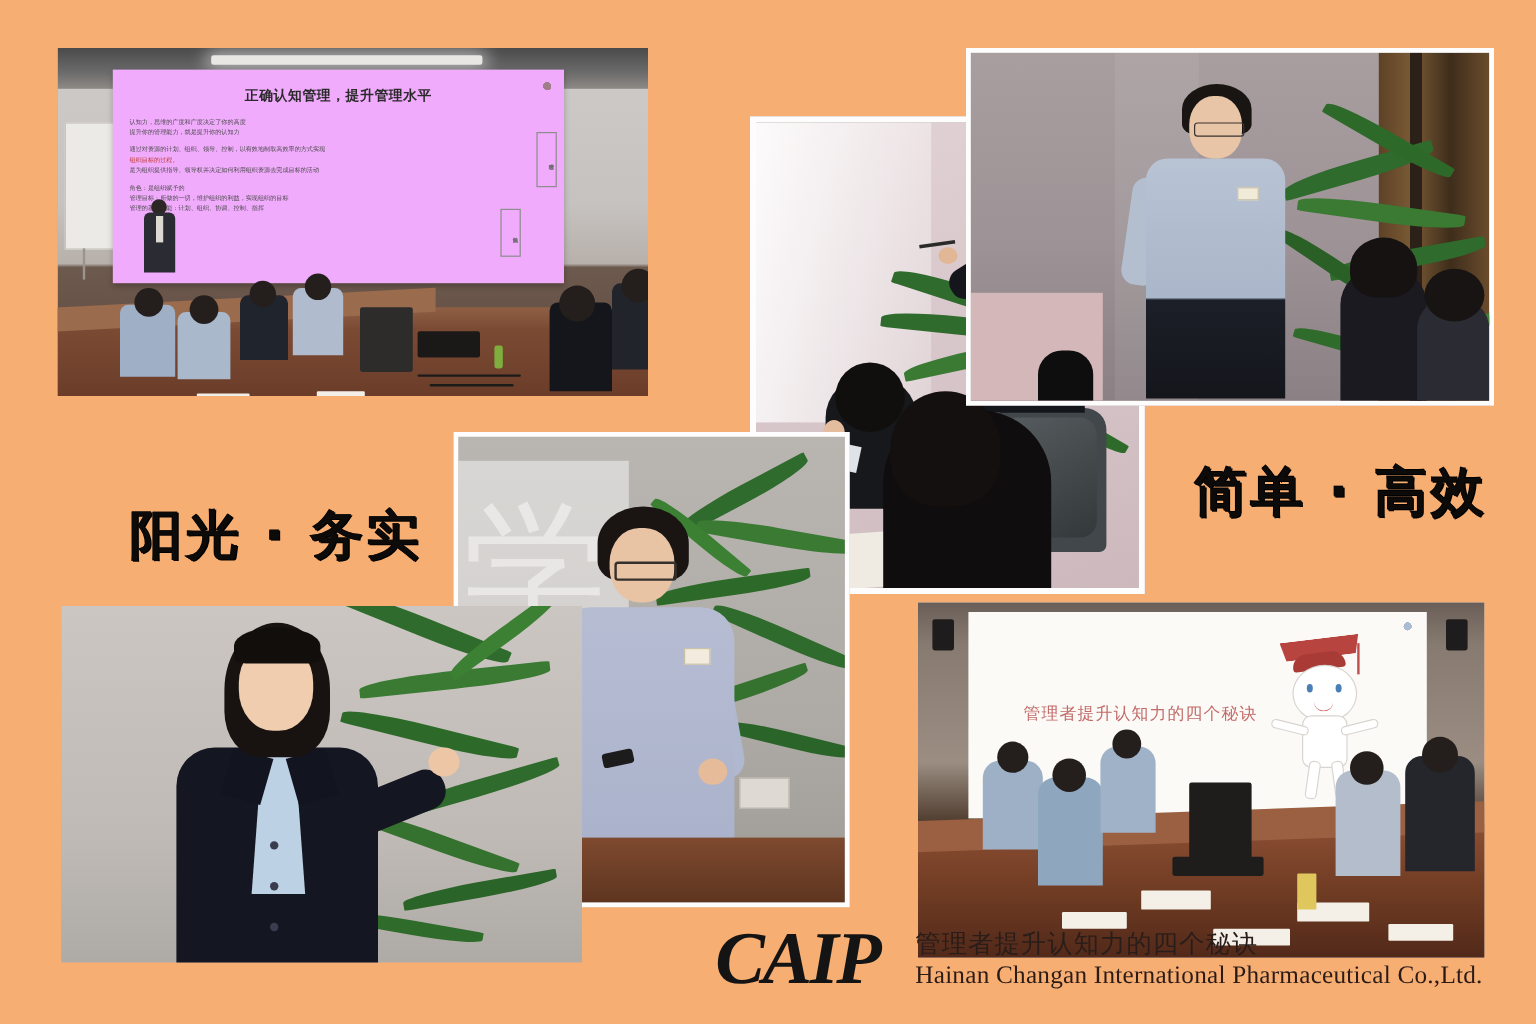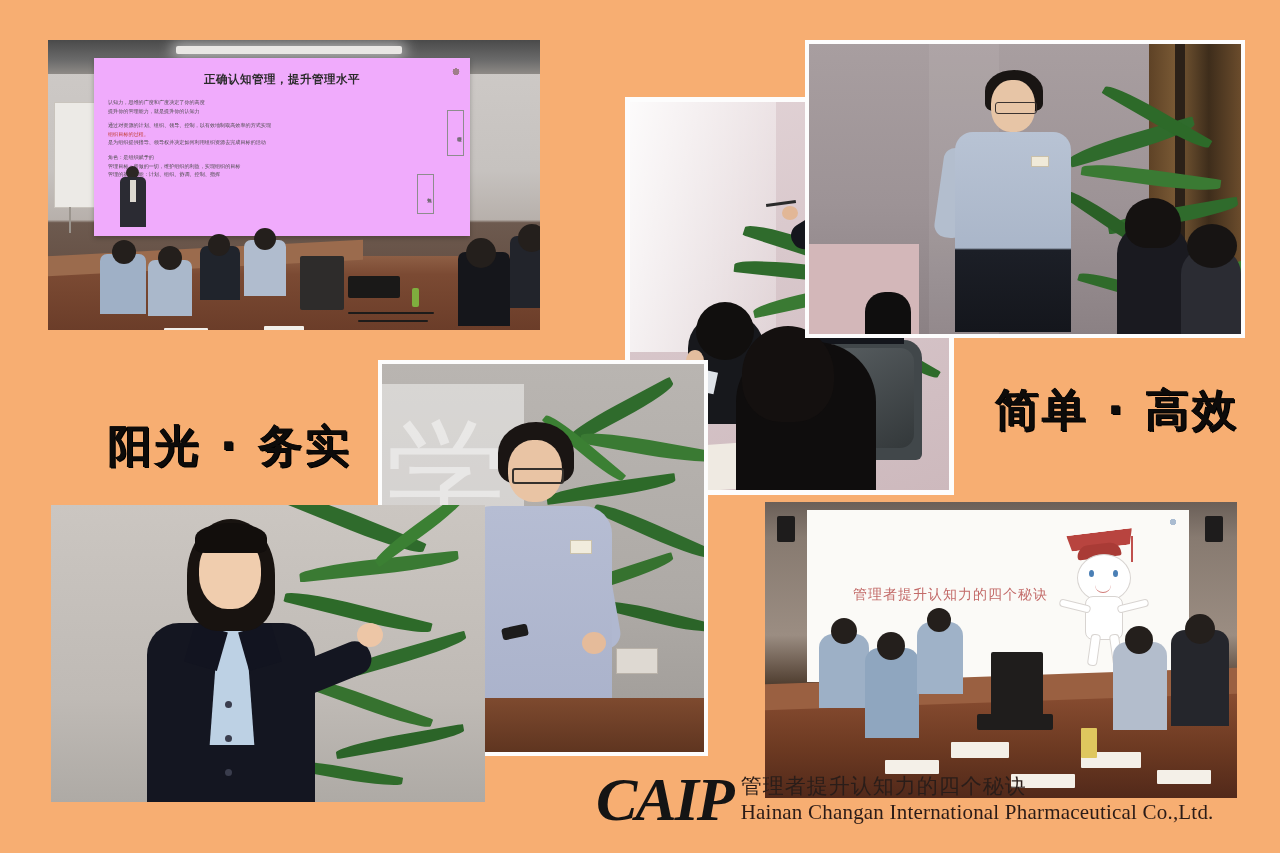--- a/index.html
+++ b/index.html
@@ -175,21 +175,21 @@
   .p6-mic{position:absolute;background:#1f1d1c;border-radius:2px;}
 
   
   .slogan{position:absolute;color:#0d0b0a;font-weight:bold;
     font-family:"DejaVu Sans", sans-serif;letter-spacing:3px;white-space:nowrap;
     text-shadow:1px 1px 0 #000,-0.5px -0.5px 0 #000;}
   #slogan-left{left:92px;top:417px;font-size:44px;margin-left:16px;}
   #slogan-right{left:995px;top:381px;font-size:44px;}
 
   
-  #brand-lockup{position:absolute;left:596px;top:770px;display:flex;align-items:center;gap:8px;}
+  #brand-lockup{position:absolute;left:596px;top:770px;display:flex;align-items:center;gap:30px;}
   #brand-mark{font-family:"Liberation Serif", serif;font-weight:bold;font-style:italic;
     font-size:62px;line-height:58px;color:#141414;letter-spacing:-2px;}
   .brand-names{display:flex;flex-direction:column;justify-content:center;}
   #brand-name-cn{font-family:"DejaVu Sans", sans-serif;font-size:21px;color:#2a1d19;line-height:26px;letter-spacing:1px;}
   #brand-name-en{font-family:Liberation Serif, serif;font-size:21px;color:#2b1b17;line-height:26px;letter-spacing:.2px;}
 </style>
 </head>
 <body style="background: rgb(247, 174, 114);">
 
 <div class="stage">

